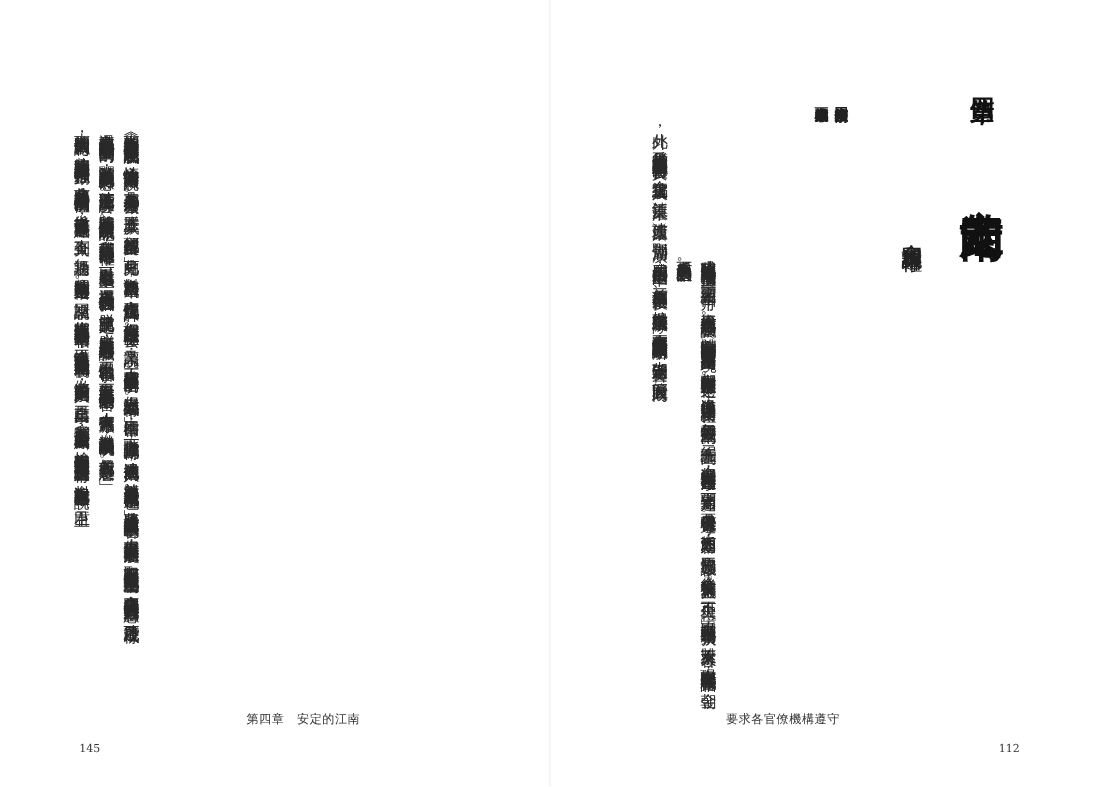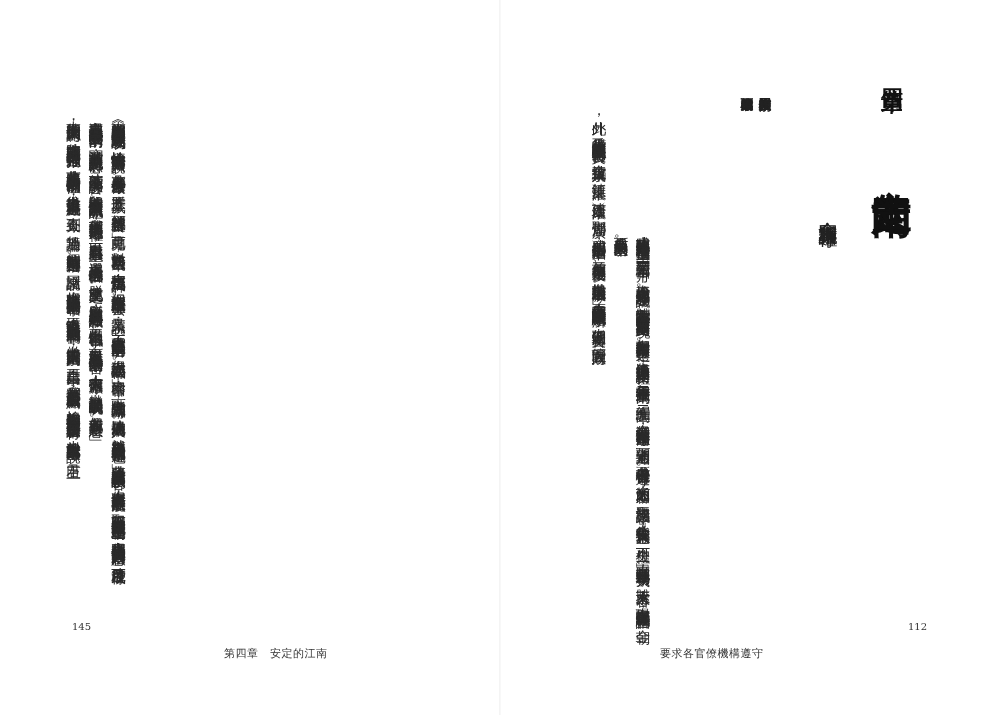--- a/index.html
+++ b/index.html
@@ -26,21 +26,21 @@
   .gloss { position: absolute; left: 238px; top: 88px; font-family: "DejaVu Sans", "Liberation Sans", sans-serif;
            font-weight: bold; font-size: 12.5px; line-height: 18px; color: #222; }
   .body-right-top2 { position: absolute; left: 80px; top: 95px; height: 525px;
                      font-size: 14.5px; line-height: 22px; letter-spacing: 0.6px; }
 
   .body-left { position: absolute; left: 62px; top: 95px; height: 525px;
                font-size: 14.5px; line-height: 22.5px; letter-spacing: 0.6px; }
   .body-left p { margin: 0; }
   .body-left p.indent { text-indent: 1em; }
 
-  .folio { position: absolute; top: 621px; font-size: 10px; color: #333; text-align: right; }
+  .folio { position: absolute; top: 676px; font-size: 10px; color: #333; text-align: right; }
   .running-head { position: absolute; top: 646px; font-size: 11px; color: #333; letter-spacing: 0.5px; }
 </style>
 </head>
 <body>
 
 <div class="page page-left">
   <div class="body-left vtext">
     <p class="indent">南宋初期編年史《建炎以來繫年要錄》記錄了議和成功，心情愉快的高宗對秦檜等人說：「凡事都要考慮周全才去做。朕才三十五歲，卻想得頭髮都白了。」由此可見，對於處決功臣岳飛，高宗肯定也煩惱許久，但空有理想無法在政治中生存下去。高宗又說：「唐太宗確實是一位學富五車的明君，但赤誠之心不如漢武帝。」秦檜回答：「陛下真誠且學問淵博，遠遠勝過他們兩人，就算與堯舜和夏商周三代相比都不遜色。」若將這段話看成秦檜的阿諛奉承很容易，但事實上要在那樣艱難的狀況下，取得朝野上下的支持並在異地江南重建王朝，高宗一定得具備獨特的個人魅力與政治智慧，才可能達成目標。</p>
     <p class="indent">高宗還在其他場合暢談皇帝學問與士大夫學問的不同，闡述當君主的要訣就是抱持無心，才能聽進臣下的諫言等。這段時間有許多高宗真情流露的記載。我們從接下來的這段抱怨裡，可以看出高宗忍辱負重，選擇忍人所不能忍的苦惱：「朕重視南北之民。朕之所以壓抑自己的真心選擇議和，不是因為害怕戰爭，而是朕不忍心戰爭給天下之民帶來的傷害。士大夫中有人很偏激，批評朕議和是軟弱的表現，但並非所有人都這麼想。」</p>
     <p class="indent">南宋後期的士大夫們認為，此時期的議和政策全都是秦檜一人強行推動，藉此避免將矛頭指向高宗本身的軟弱個性，後世史書也沿襲了這種觀點，直到今天，無論功過，這個時期的主角都是秦檜。話說回來，把從金軍陣地逃回來的秦檜拔擢為宰相，不惜疏遠過去堅定支持自己的主戰派大臣和將軍們，做出這些決定的人不是別人，正是高宗自己。我們有必要重新省思過去的觀點，檢視「宰相秦檜想要獨攬大權而迫害忠良」的說法是否中肯。史料記載高宗對秦檜等臣下說：「君臣上</p>

